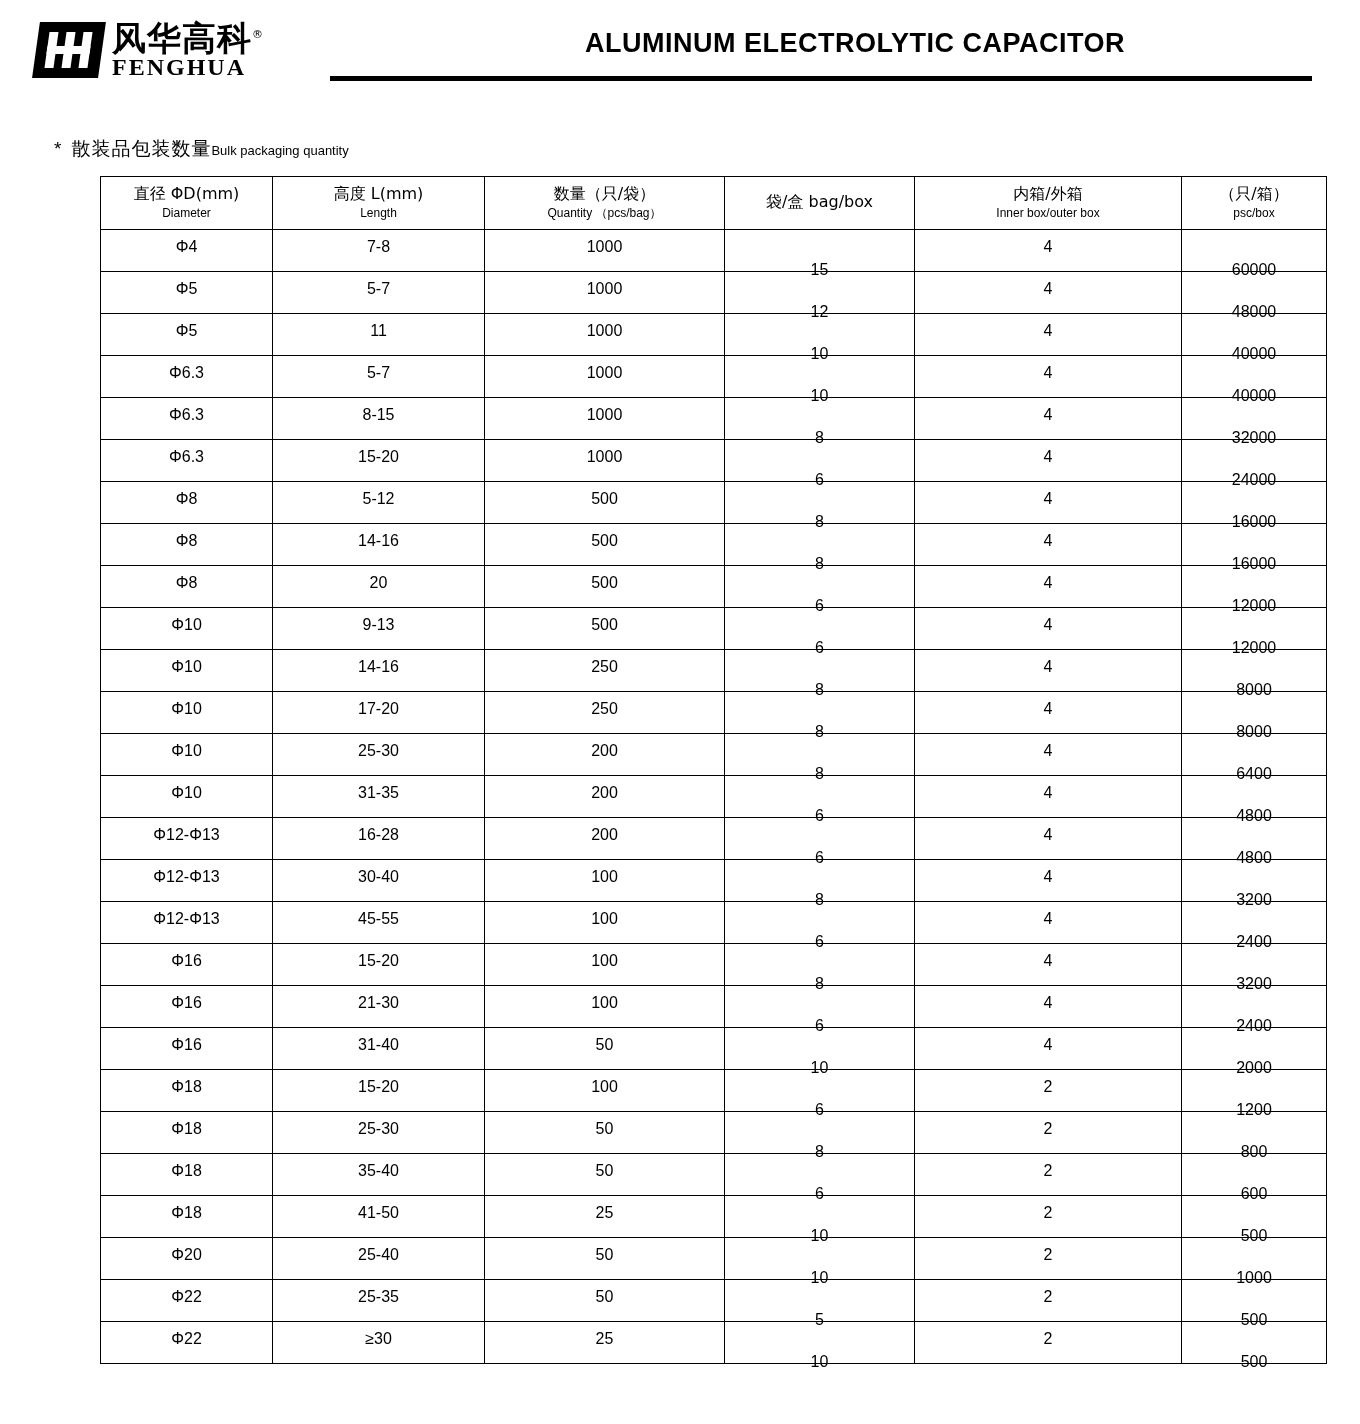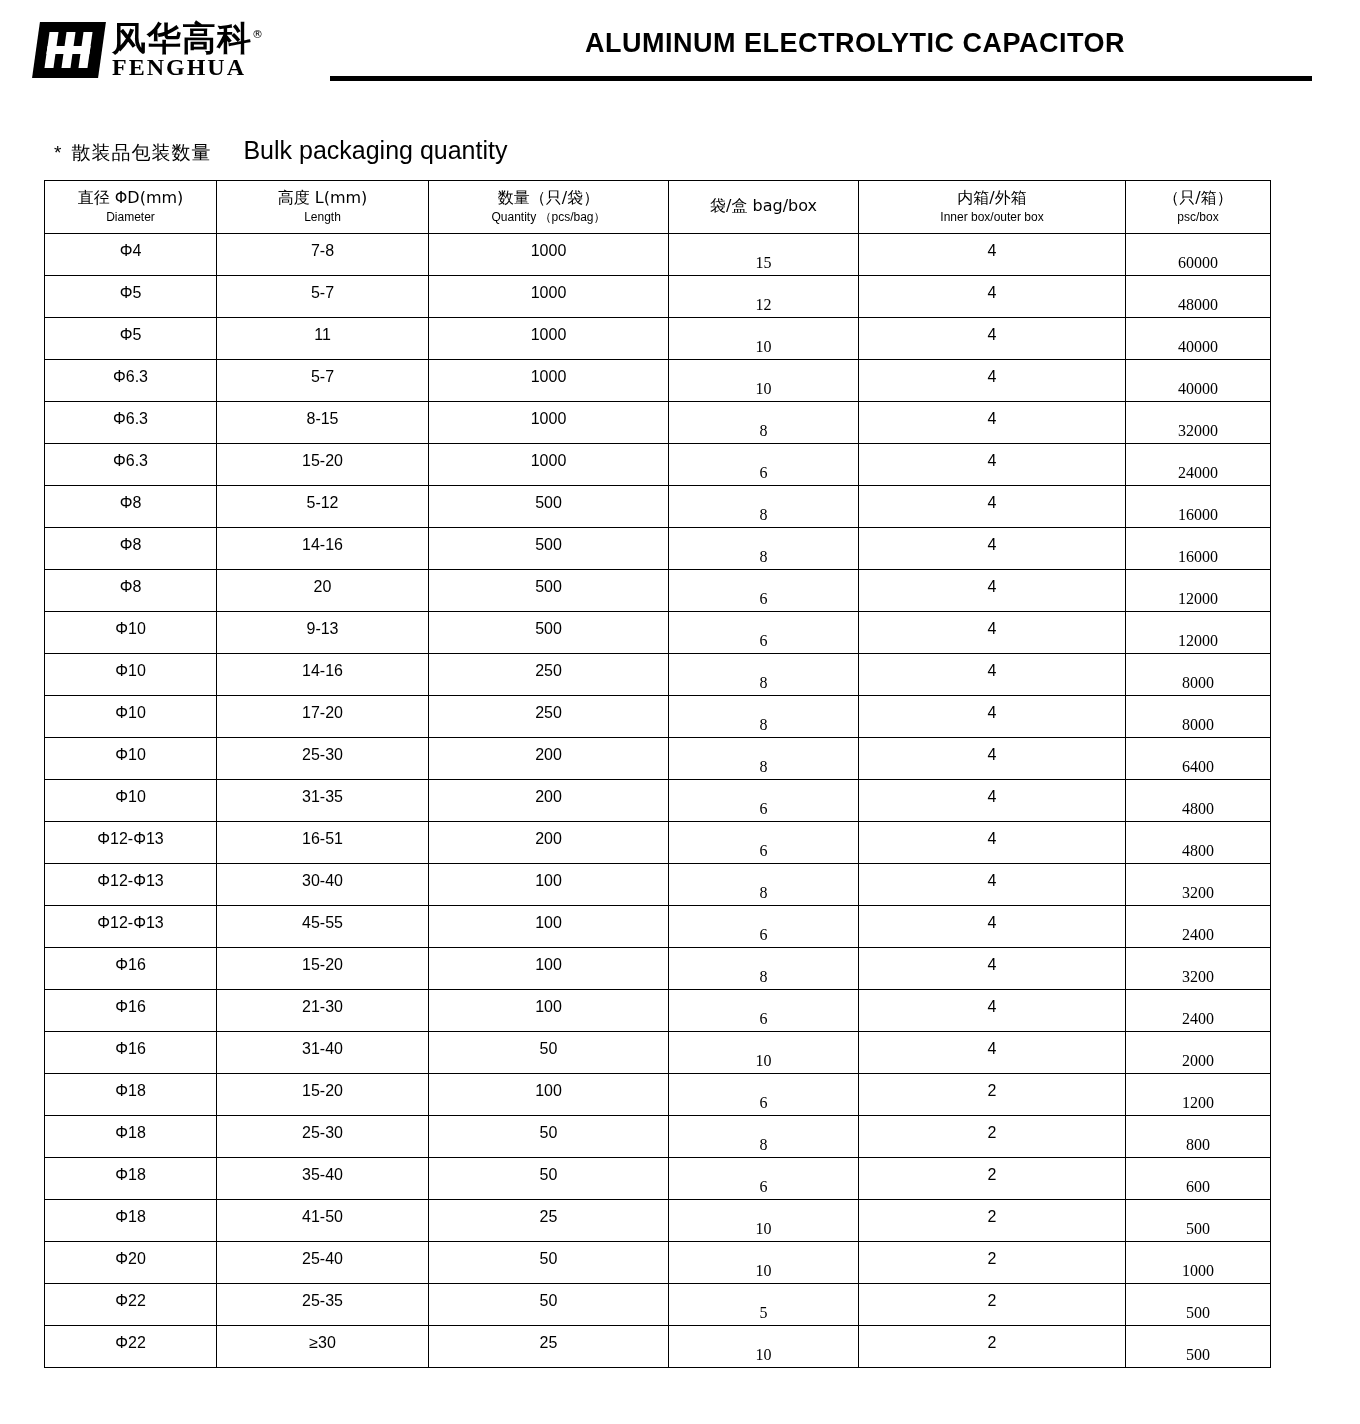--- a/index.html
+++ b/index.html
@@ -125,28 +125,27 @@
     align-items: baseline;
   }
   .note-star {
     margin-right: 10px;
   }
   .note-cn {
     font-family: "DejaVu Sans", sans-serif;
     letter-spacing: 1px;
   }
   .note-en {
-    font-size: 25px;
-    margin-left: 32px;
+    font-size: 13px;
   }
 
   
   table.pkg {
     border-collapse: collapse;
-    margin-left: 44px;
+    margin-left: 100px;
     width: 1226px;
     table-layout: fixed;
   }
   table.pkg th, table.pkg td {
     border: 1px solid #000000;
     text-align: center;
     font-size: 16px;
     font-family: "Liberation Sans", sans-serif;
   }
   table.pkg th {
@@ -168,21 +167,21 @@
     padding: 0;
   }
   col.c1 { width: 172px; }
   col.c2 { width: 212px; }
   col.c3 { width: 240px; }
   col.c4 { width: 190px; }
   col.c5 { width: 267px; }
   col.c6 { width: 145px; }
 
   .cell-a { position: relative; top: -3px; }
-  .cell-b { position: relative; top: 9px; font-family: Liberation Serif, serif; }
+  .cell-b { position: relative; top: 20px; }
 </style>
 </head>
 <body>
 
 <div class="header">
   <div class="logo-block">
     <div class="logo-mark">
       <div class="logo-bar"></div>
     </div>
     <div class="logo-text">
@@ -347,21 +346,21 @@
       <tr>
         <td><span class="cell-a">Φ10</span></td>
         <td><span class="cell-a">31-35</span></td>
         <td><span class="cell-a">200</span></td>
         <td><span class="cell-b">6</span></td>
         <td><span class="cell-a">4</span></td>
         <td><span class="cell-b">4800</span></td>
       </tr>
       <tr>
         <td><span class="cell-a">Φ12-Φ13</span></td>
-        <td><span class="cell-a">16-51</span></td>
+        <td><span class="cell-a">16-28</span></td>
         <td><span class="cell-a">200</span></td>
         <td><span class="cell-b">6</span></td>
         <td><span class="cell-a">4</span></td>
         <td><span class="cell-b">4800</span></td>
       </tr>
       <tr>
         <td><span class="cell-a">Φ12-Φ13</span></td>
         <td><span class="cell-a">30-40</span></td>
         <td><span class="cell-a">100</span></td>
         <td><span class="cell-b">8</span></td>

